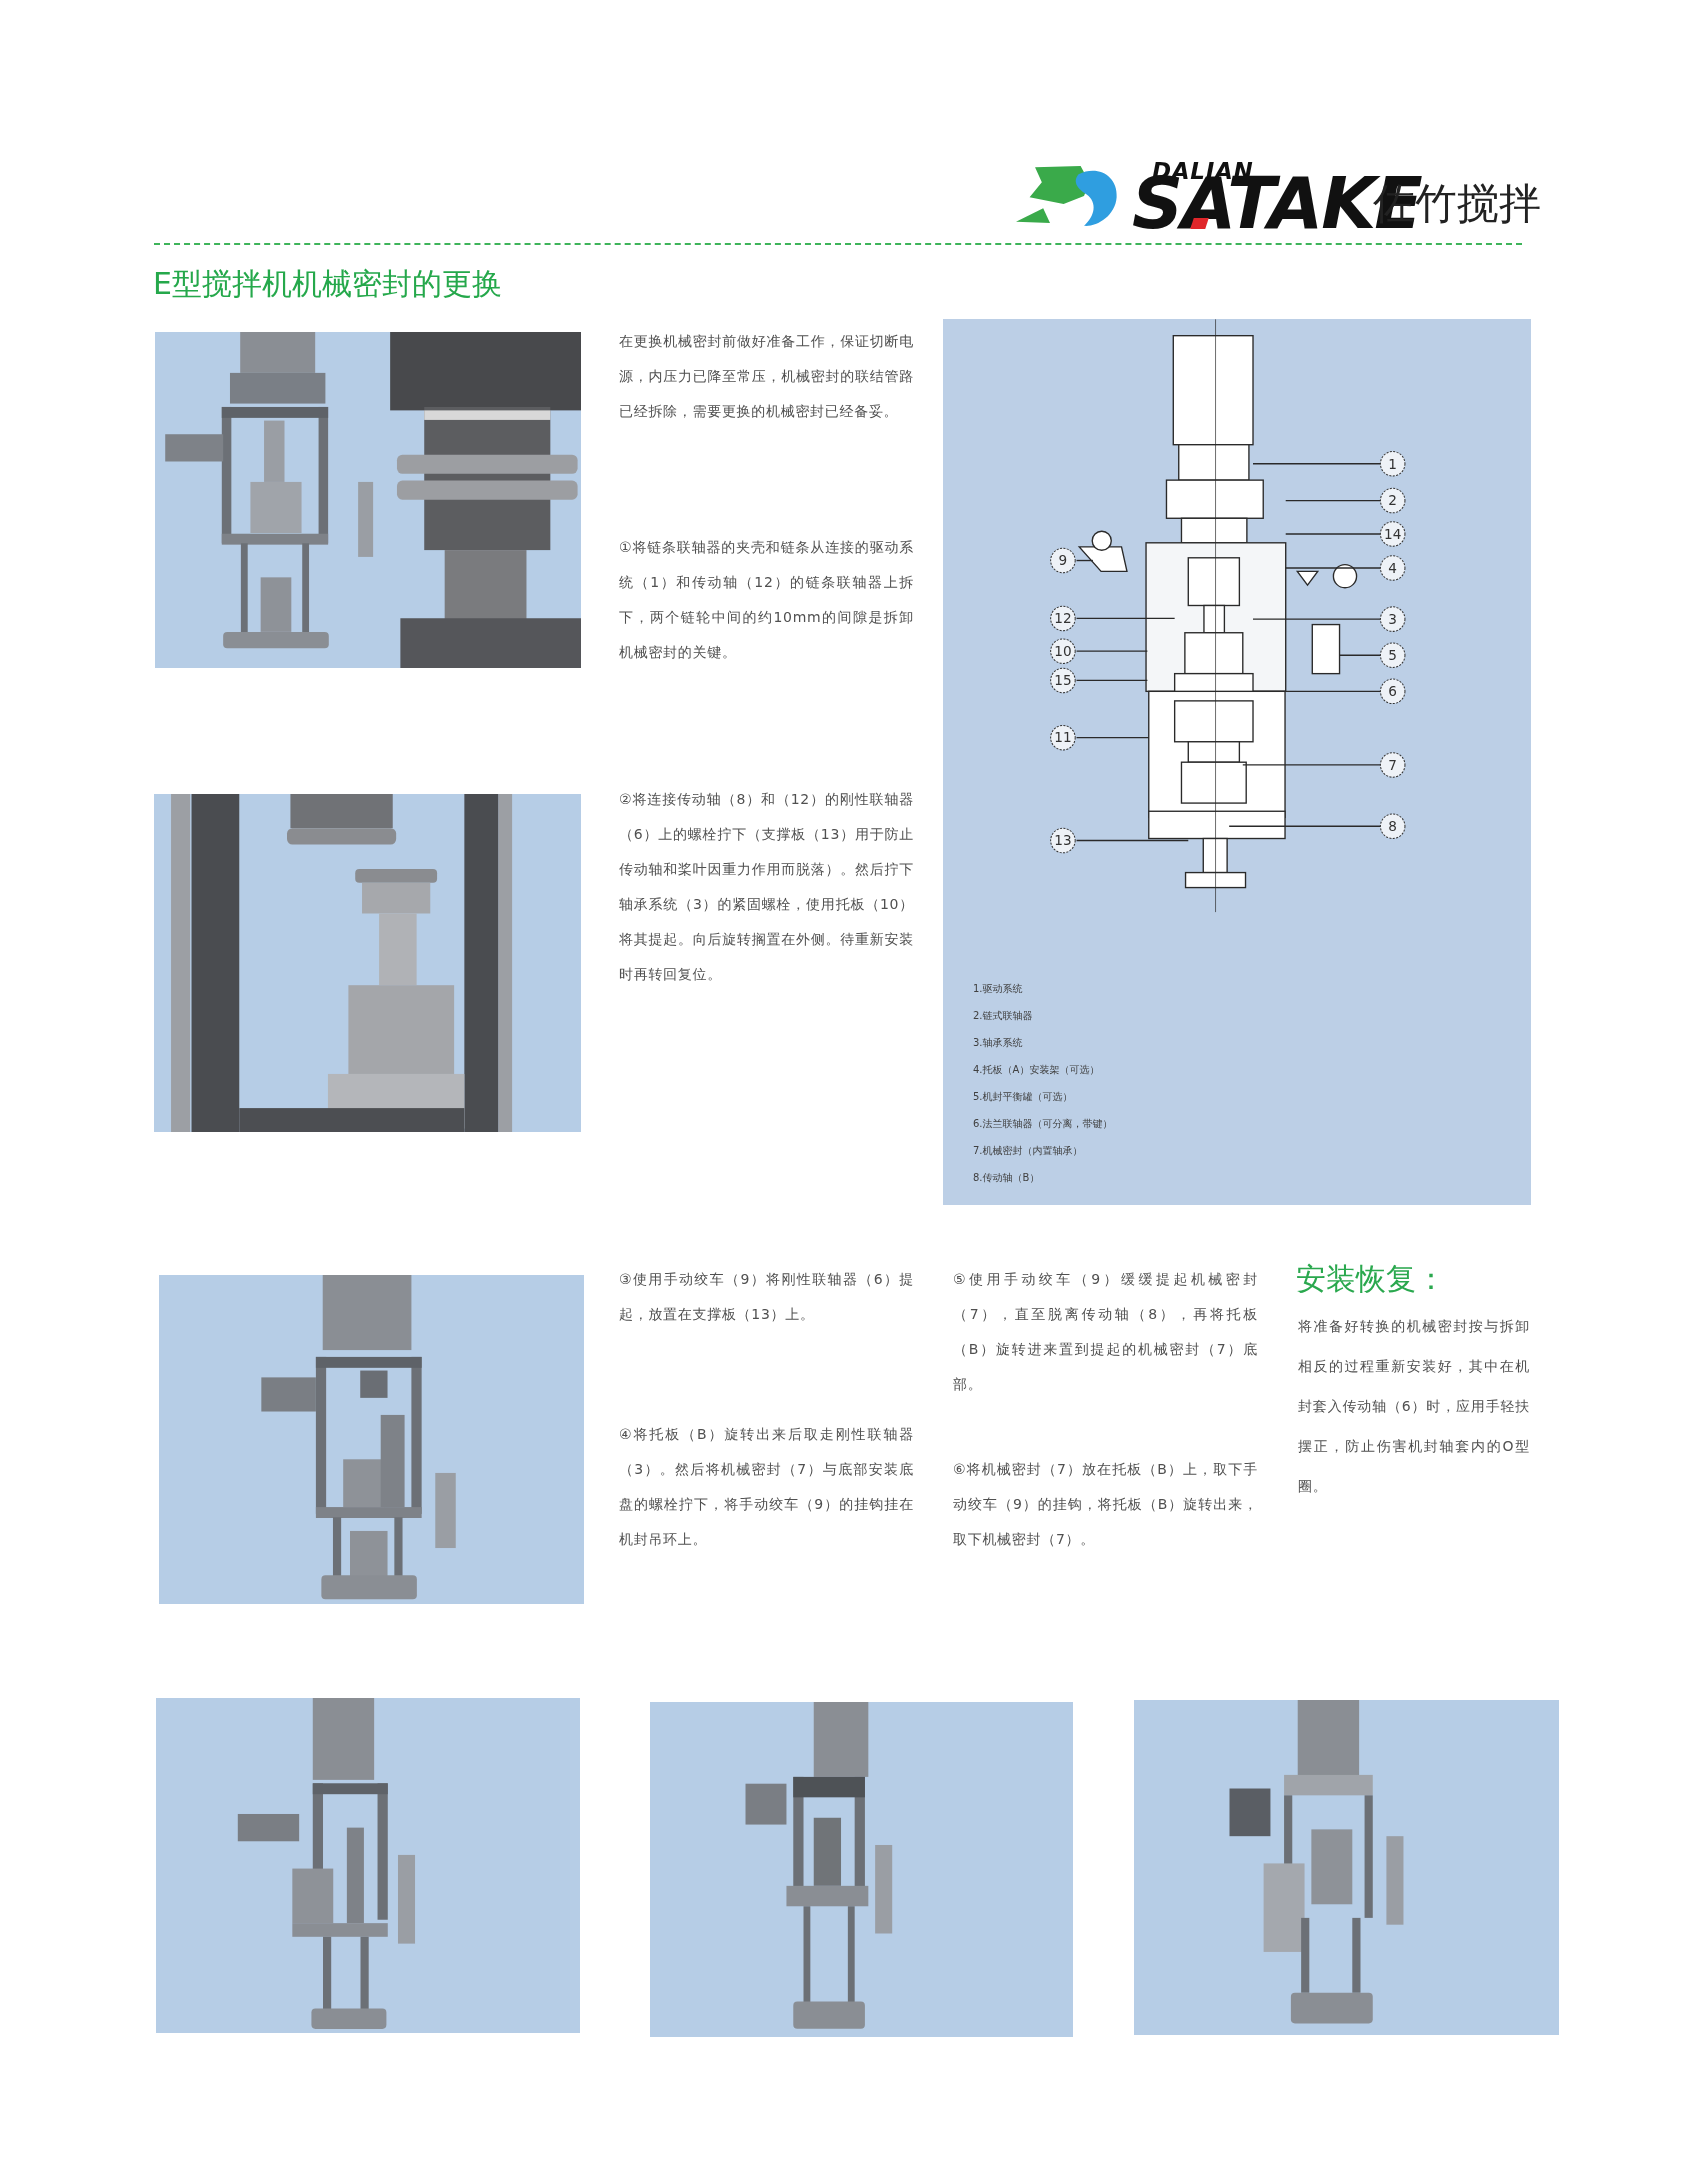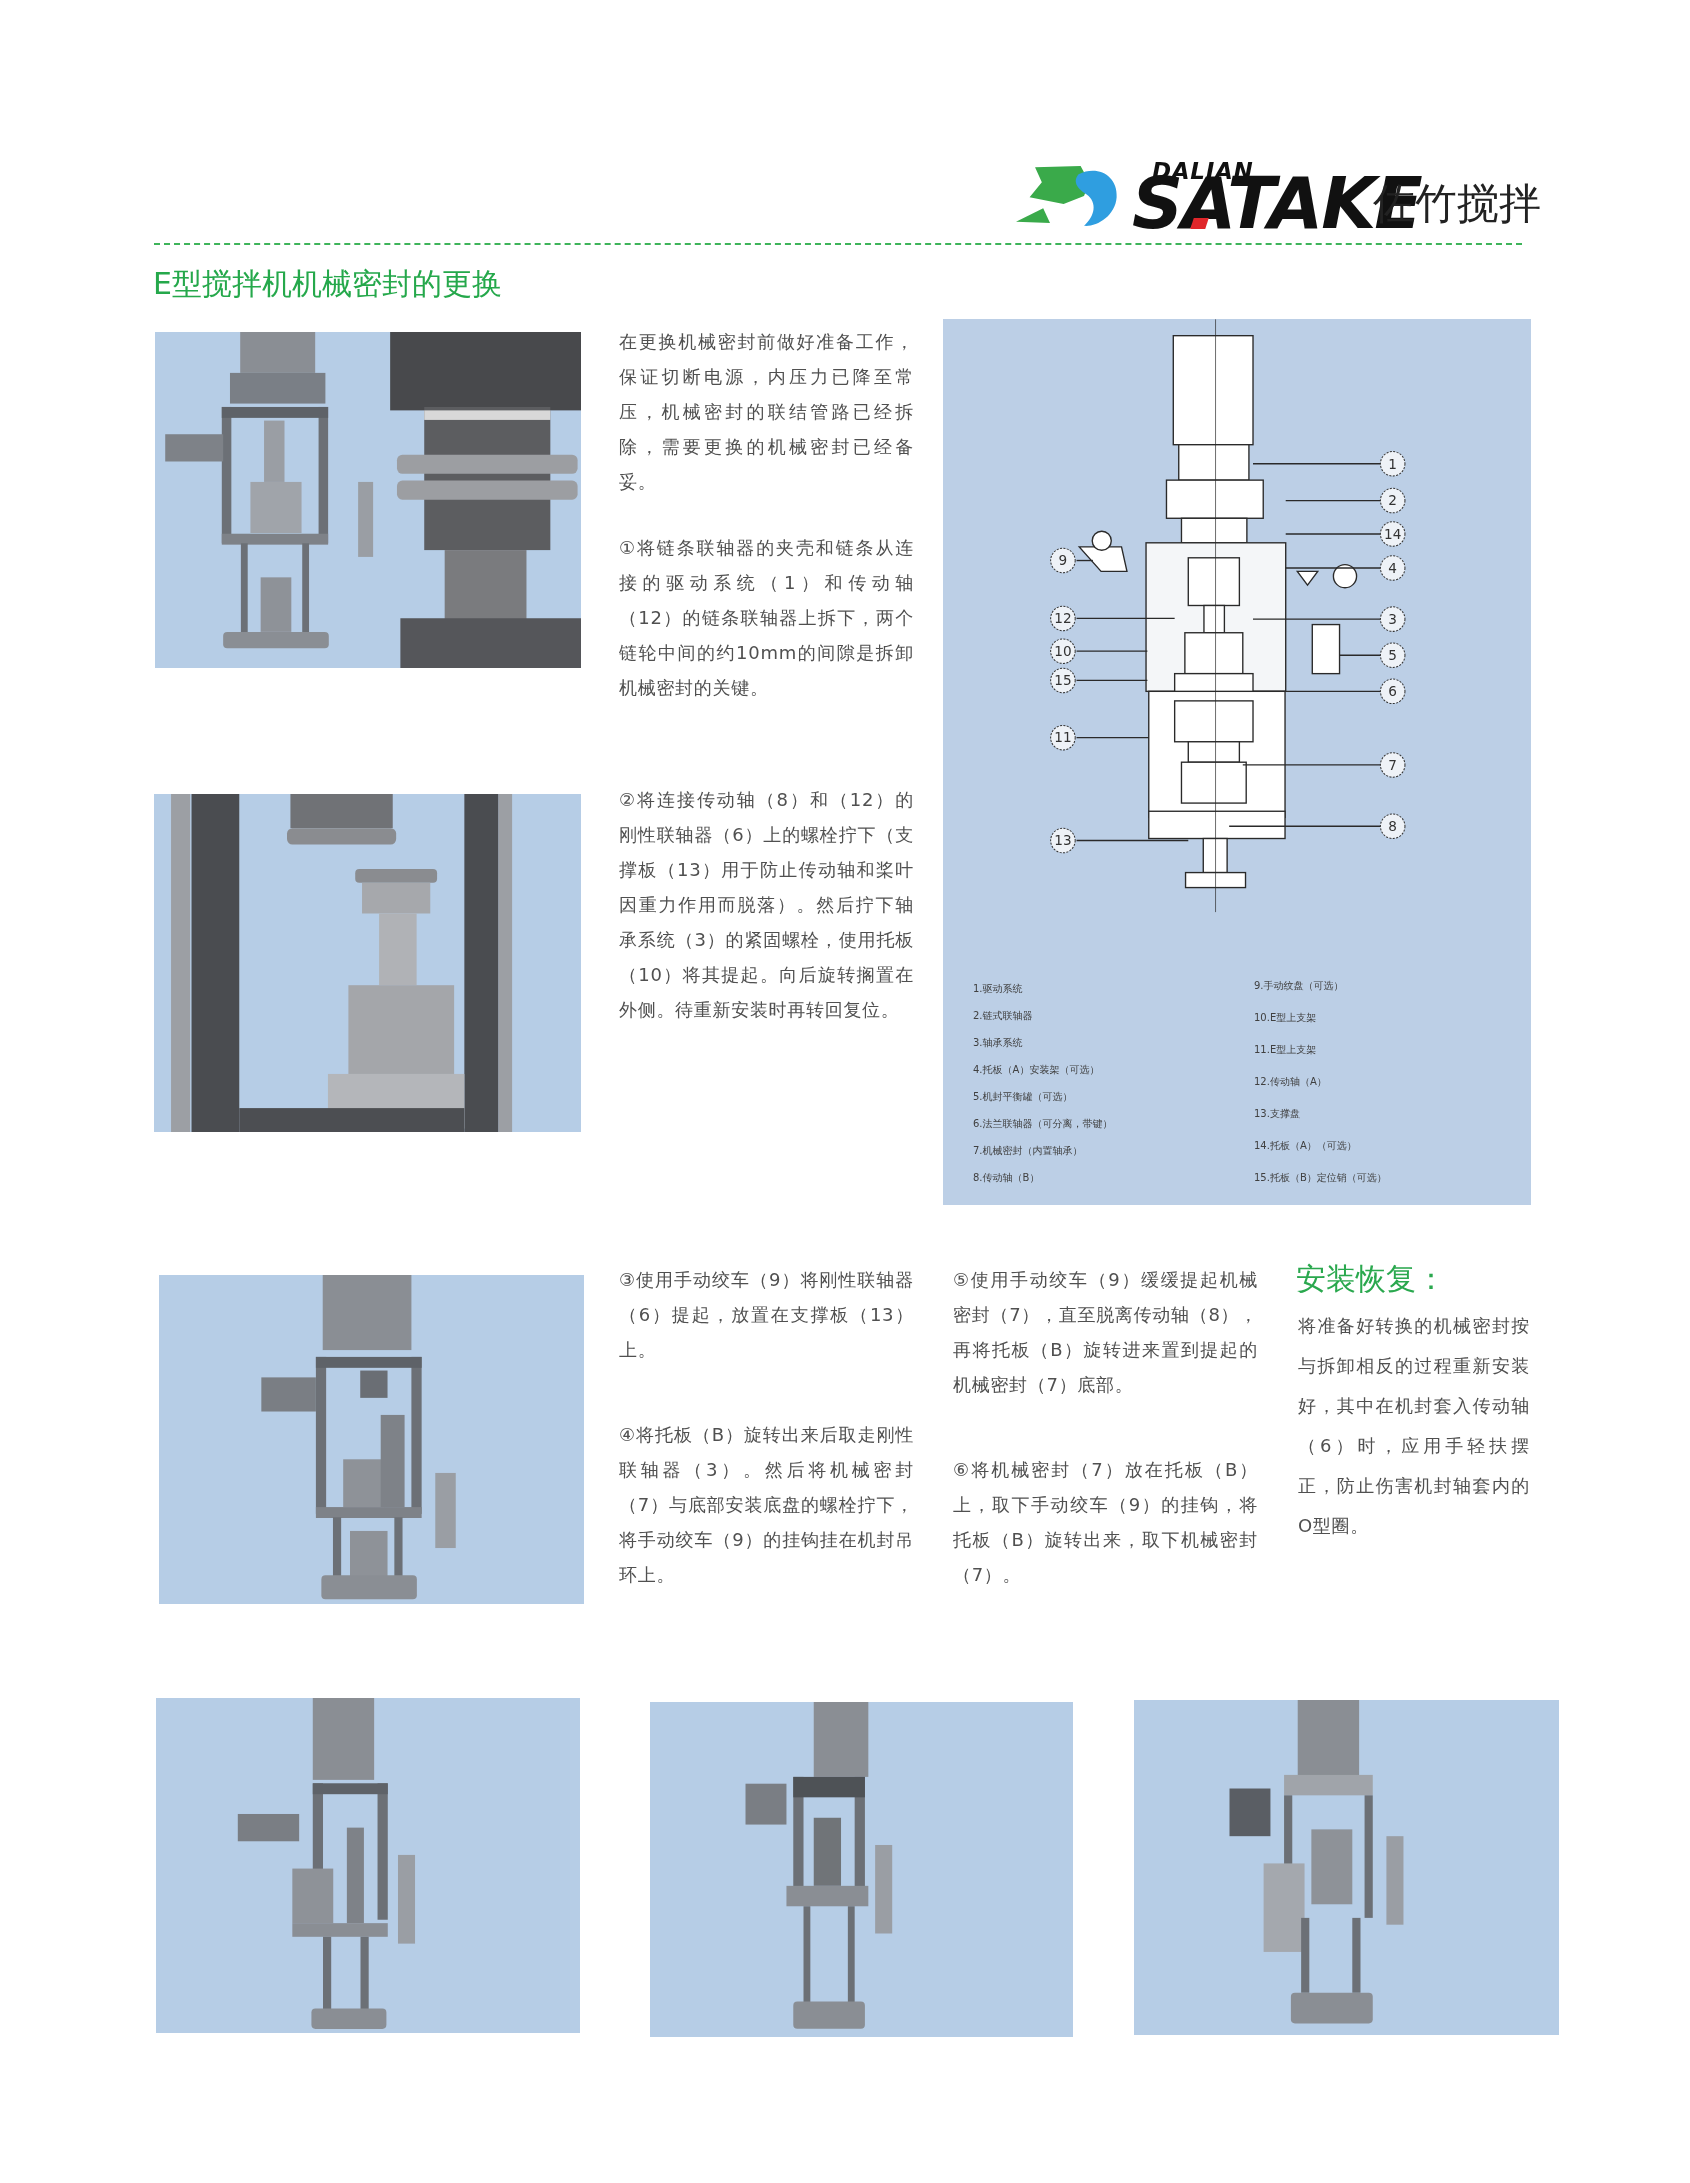--- a/index.html
+++ b/index.html
@@ -9,21 +9,21 @@
   
   .logo { left:1016px; top:155px; width:539px; height:75px; }
   .logo svg { position:absolute; left:0; top:0; }
   .logo .dalian { position:absolute; left:136px; top:2.7px; font-size:23px; font-weight:bold; font-style:italic; color:#111; letter-spacing:0.7px; font-family:"DejaVu Sans", sans-serif; }
   .logo .satake { position:absolute; left:116px; top:20.5px; font-size:71px; font-weight:bold; font-style:italic; color:#111; letter-spacing:-2px; font-family:"DejaVu Sans", sans-serif; line-height:55px; }
   .logo .cn { position:absolute; left:357px; top:24.5px; font-size:42px; color:#222; line-height:48px; }
   .dash-rule { left:154px; top:243px; width:1368px; height:0; border-top:2.7px dashed #3eb45a; }
   .title { left:153px; top:265px; font-size:30px; color:#25a84b; line-height:38px; letter-spacing:0px; }
   .photo { background:#b8cfe8; overflow:hidden; }
   .photo svg { width:100%; height:100%; display:block; }
-  .para { font-size:18px; line-height:35px; color:#505050; text-align:justify; letter-spacing:0.7px; }
+  .para { font-size:14px; line-height:35px; color:#505050; text-align:justify; letter-spacing:0.7px; }
   .para p { margin:0; }
   .panel { left:943px; top:319px; width:588px; height:886px; background:#bccfe6; }
   .legend { position:absolute; font-size:10px; line-height:27px; color:#404040; }
   .legend div { white-space:nowrap; }
   .section-h { font-size:30px; color:#2aa84e; line-height:38px; }
 </style>
 </head>
 <body>
 
 <div class="abs logo">
@@ -190,29 +190,20 @@
   <div class="legend" style="left:30px;top:656px;">
     <div>1.驱动系统</div>
     <div>2.链式联轴器</div>
     <div>3.轴承系统</div>
     <div>4.托板（A）安装架（可选）</div>
     <div>5.机封平衡罐（可选）</div>
     <div>6.法兰联轴器（可分离，带键）</div>
     <div>7.机械密封（内置轴承）</div>
     <div>8.传动轴（B）</div>
   </div>
-  <div class="legend" style="left:311px;top:651px;line-height:32px;">
-    <div>9.手动纹盘（可选）</div>
-    <div>10.E型上支架</div>
-    <div>11.E型上支架</div>
-    <div>12.传动轴（A）</div>
-    <div>13.支撑盘</div>
-    <div>14.托板（A）（可选）</div>
-    <div>15.托板（B）定位销（可选）</div>
-  </div>
 </div>
 
 <div class="abs photo" style="left:159px;top:1275px;width:425px;height:329px;">
   <svg viewBox="0 0 623 482" preserveAspectRatio="none">
     <rect width="623" height="482" fill="#b6cde6"></rect>
     <rect x="240" y="0" width="130" height="110" fill="#8a8e94"></rect>
     <rect x="230" y="120" width="15" height="230" fill="#6c7076"></rect>
     <rect x="370" y="120" width="15" height="230" fill="#6c7076"></rect>
     <rect x="230" y="120" width="155" height="16" fill="#5e6268"></rect>
     <rect x="230" y="340" width="155" height="16" fill="#7e8288"></rect>

